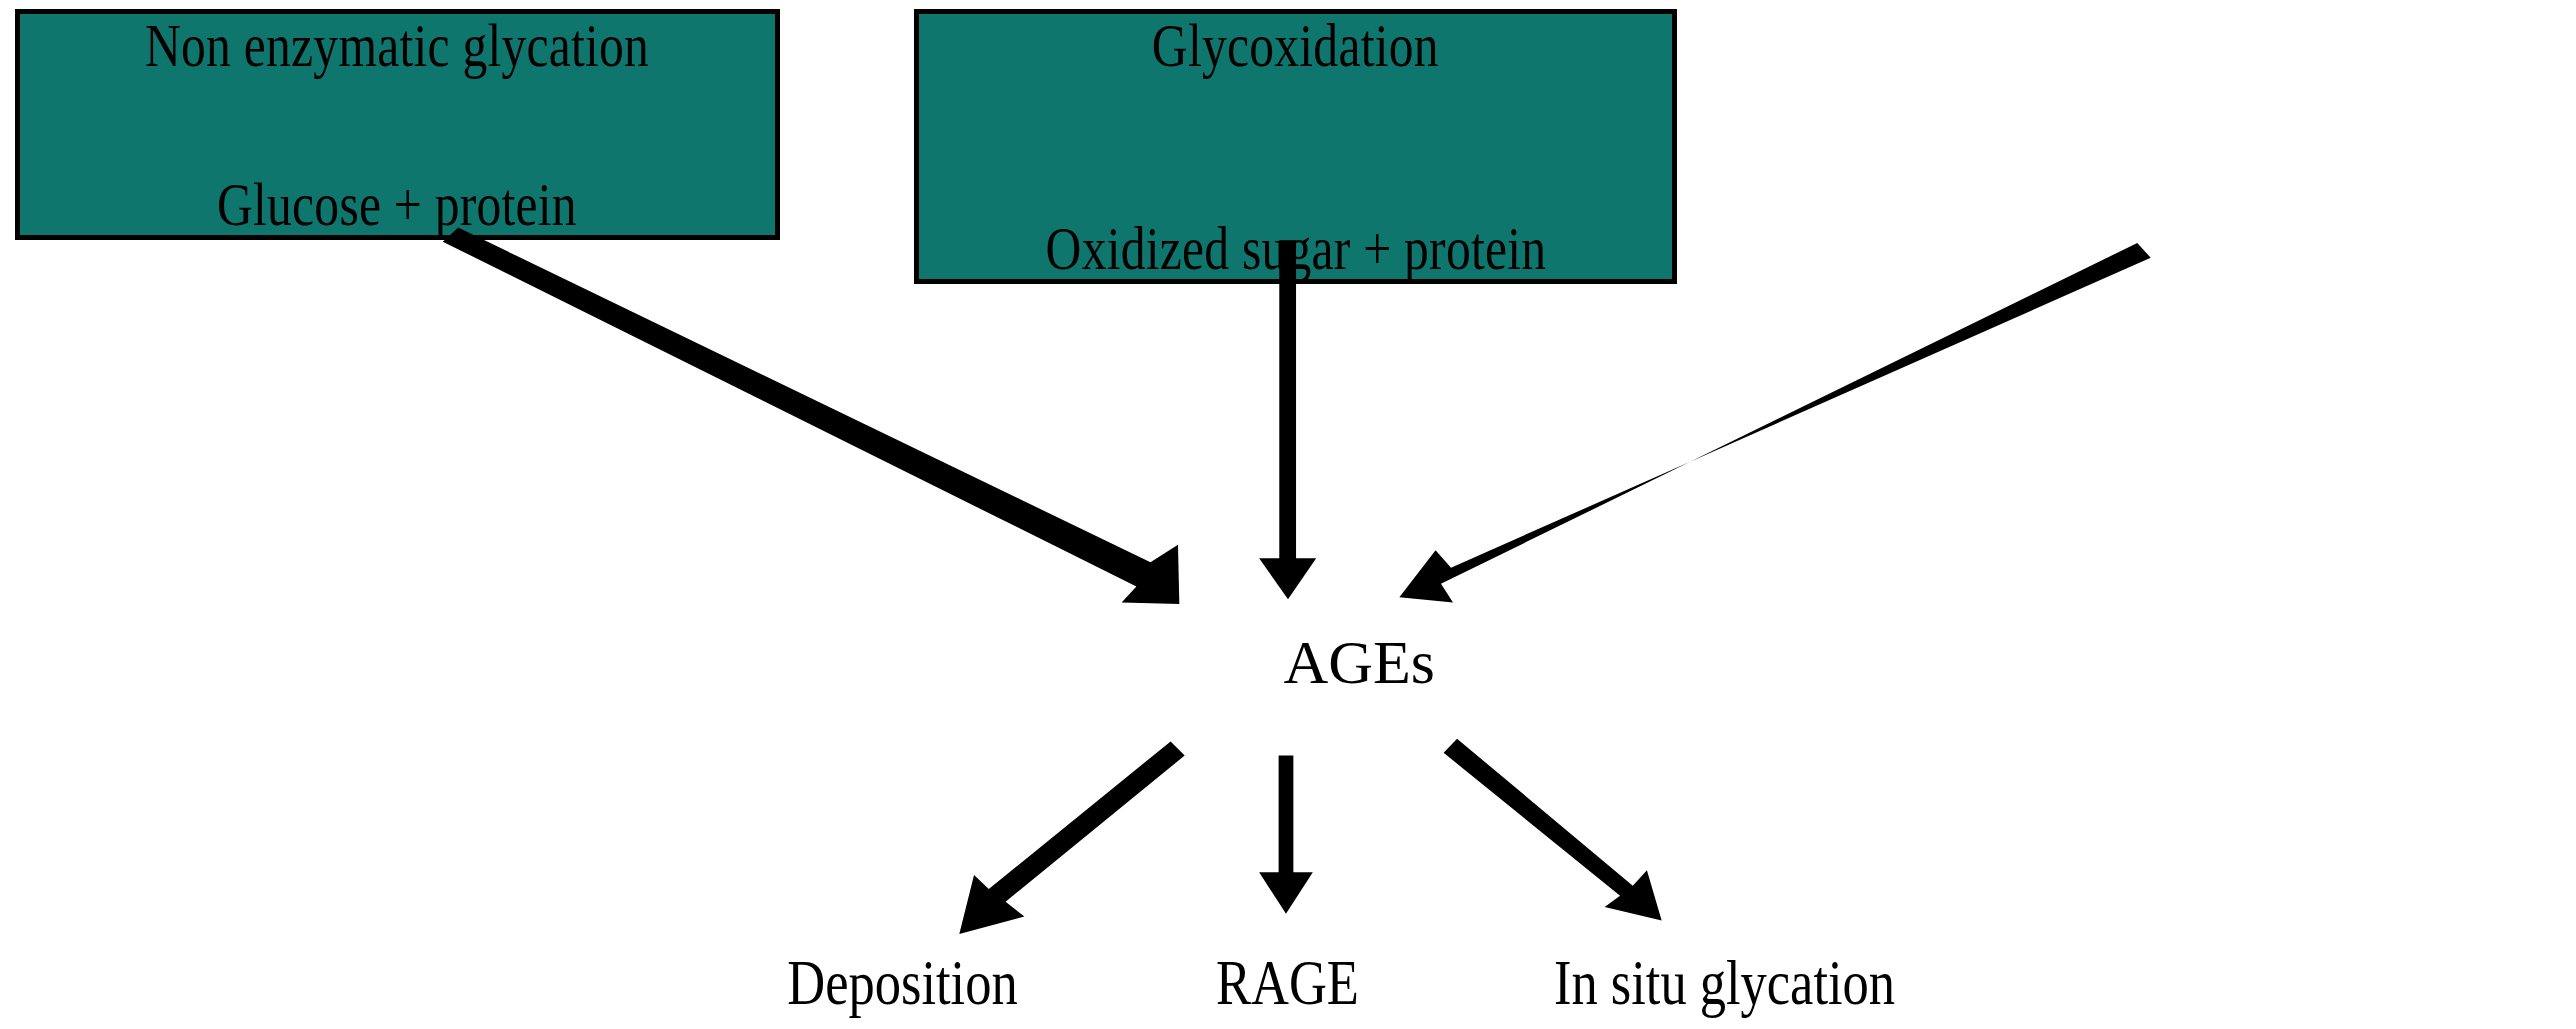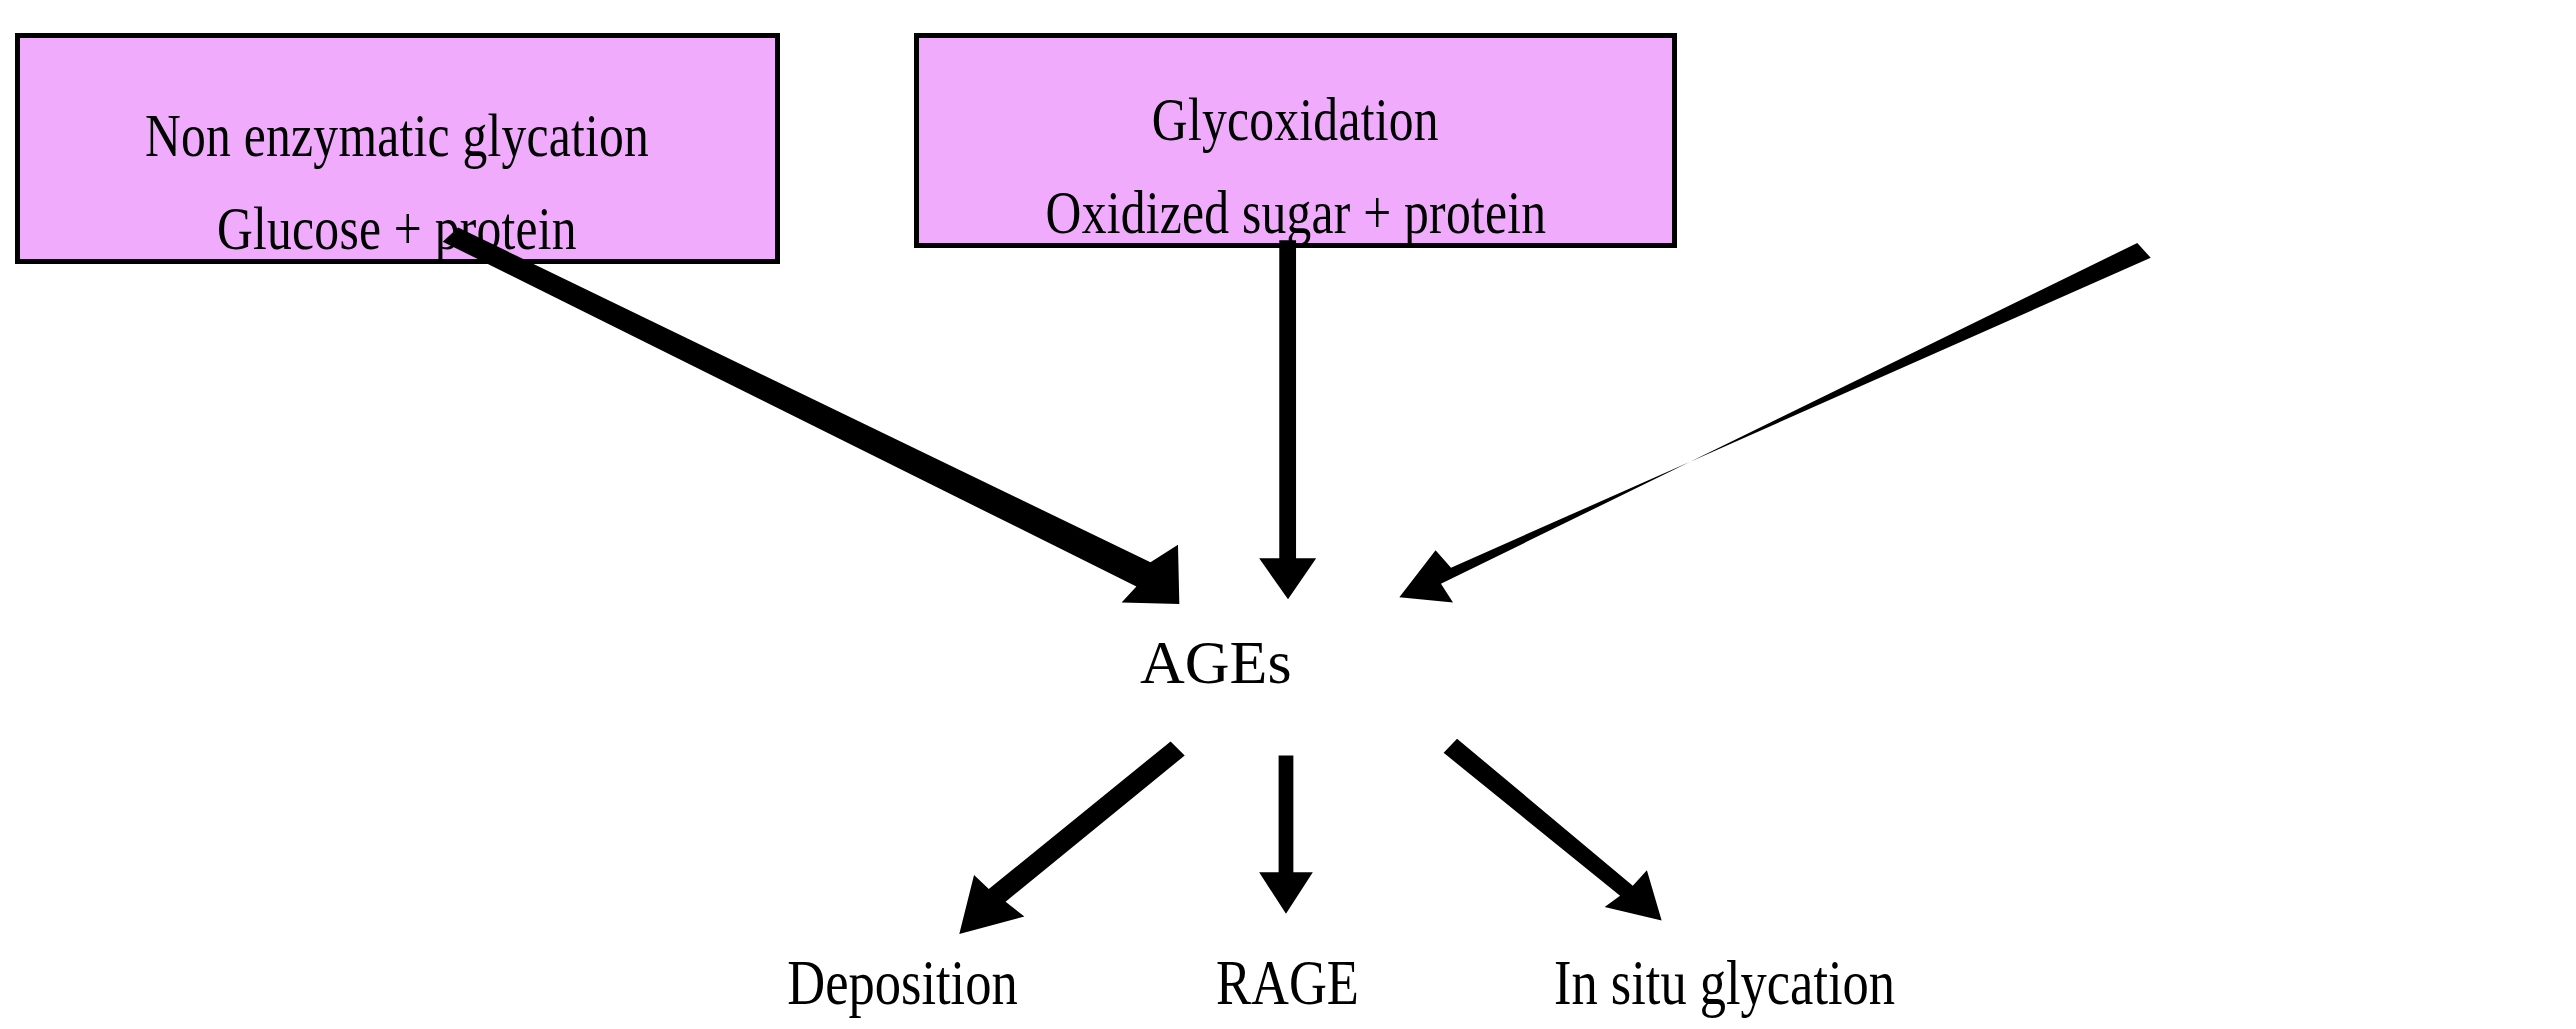--- a/index.html
+++ b/index.html
@@ -23,26 +23,25 @@
     top: 0;
     width: 2576px;
     height: 1030px;
   }
 
   
   .src-box {
     position: absolute;
     box-sizing: border-box;
     border: 5.4px solid #000000;
-    background: #f0abfc;
+    background: #0f766e;
     display: flex;
     flex-direction: column;
     align-items: center;
-    justify-content: flex-end;
-    margin-top: 24px;
+    justify-content: space-between;
   }
   .src-box .line {
     font-size: 62px;
     line-height: 1.0;
     white-space: nowrap;
     transform: scaleX(0.80);
     transform-origin: center center;
     letter-spacing: 0.3px;
   }
   .src-box .line.l1 { margin-bottom: 31px; }
@@ -50,36 +49,36 @@
   #box-glycation {
     left: 14.8px;
     top: 8.7px;
     width: 765px;
     height: 231px;
   }
   #box-glycoxidation {
     left: 914px;
     top: 8.7px;
     width: 763px;
-    height: 215px;
+    height: 275px;
   }
   #box-polyol {
     left: 1780px;
     top: 8.7px;
     width: 782px;
     height: 231px;
   }
 
   
   #ages-node {
     position: absolute;
     left: 1140px;
     top: 631px;
     width: 295px;
-    text-align: left;
+    text-align: right;
     font-size: 62px;
     line-height: 1.0;
     white-space: nowrap;
   }
 
   
   .outcome {
     position: absolute;
     font-size: 64px;
     line-height: 1.0;

